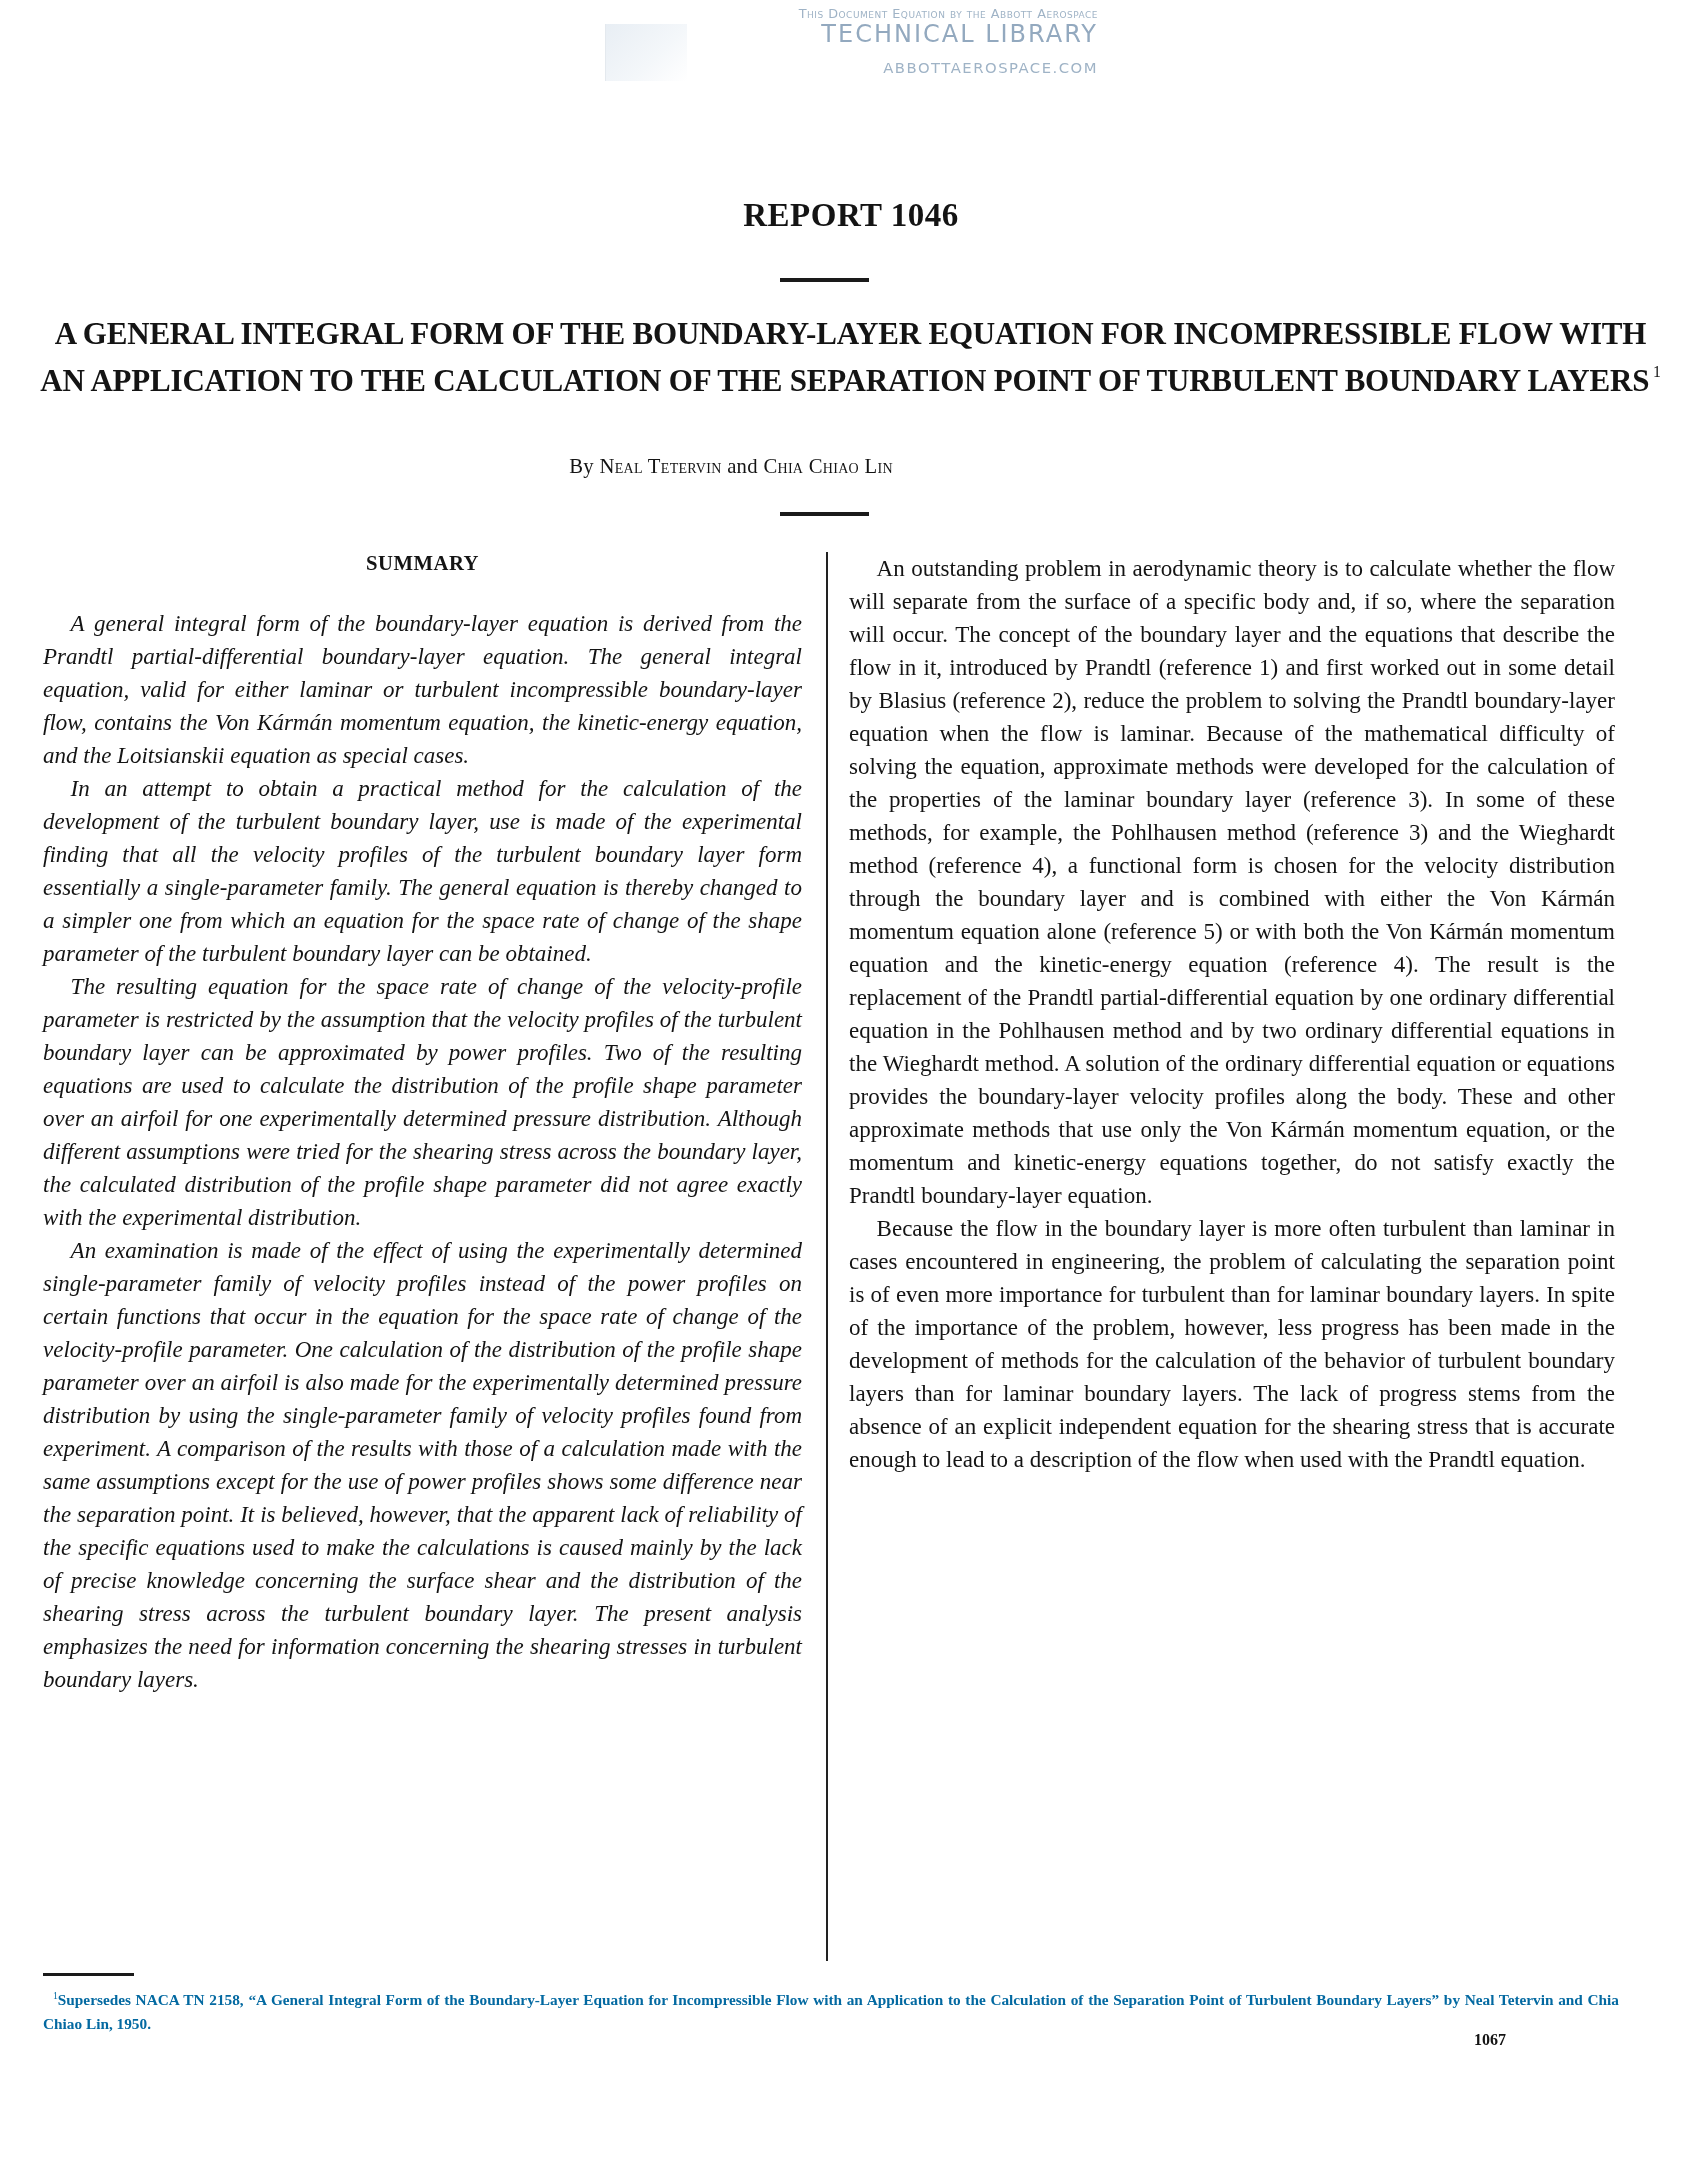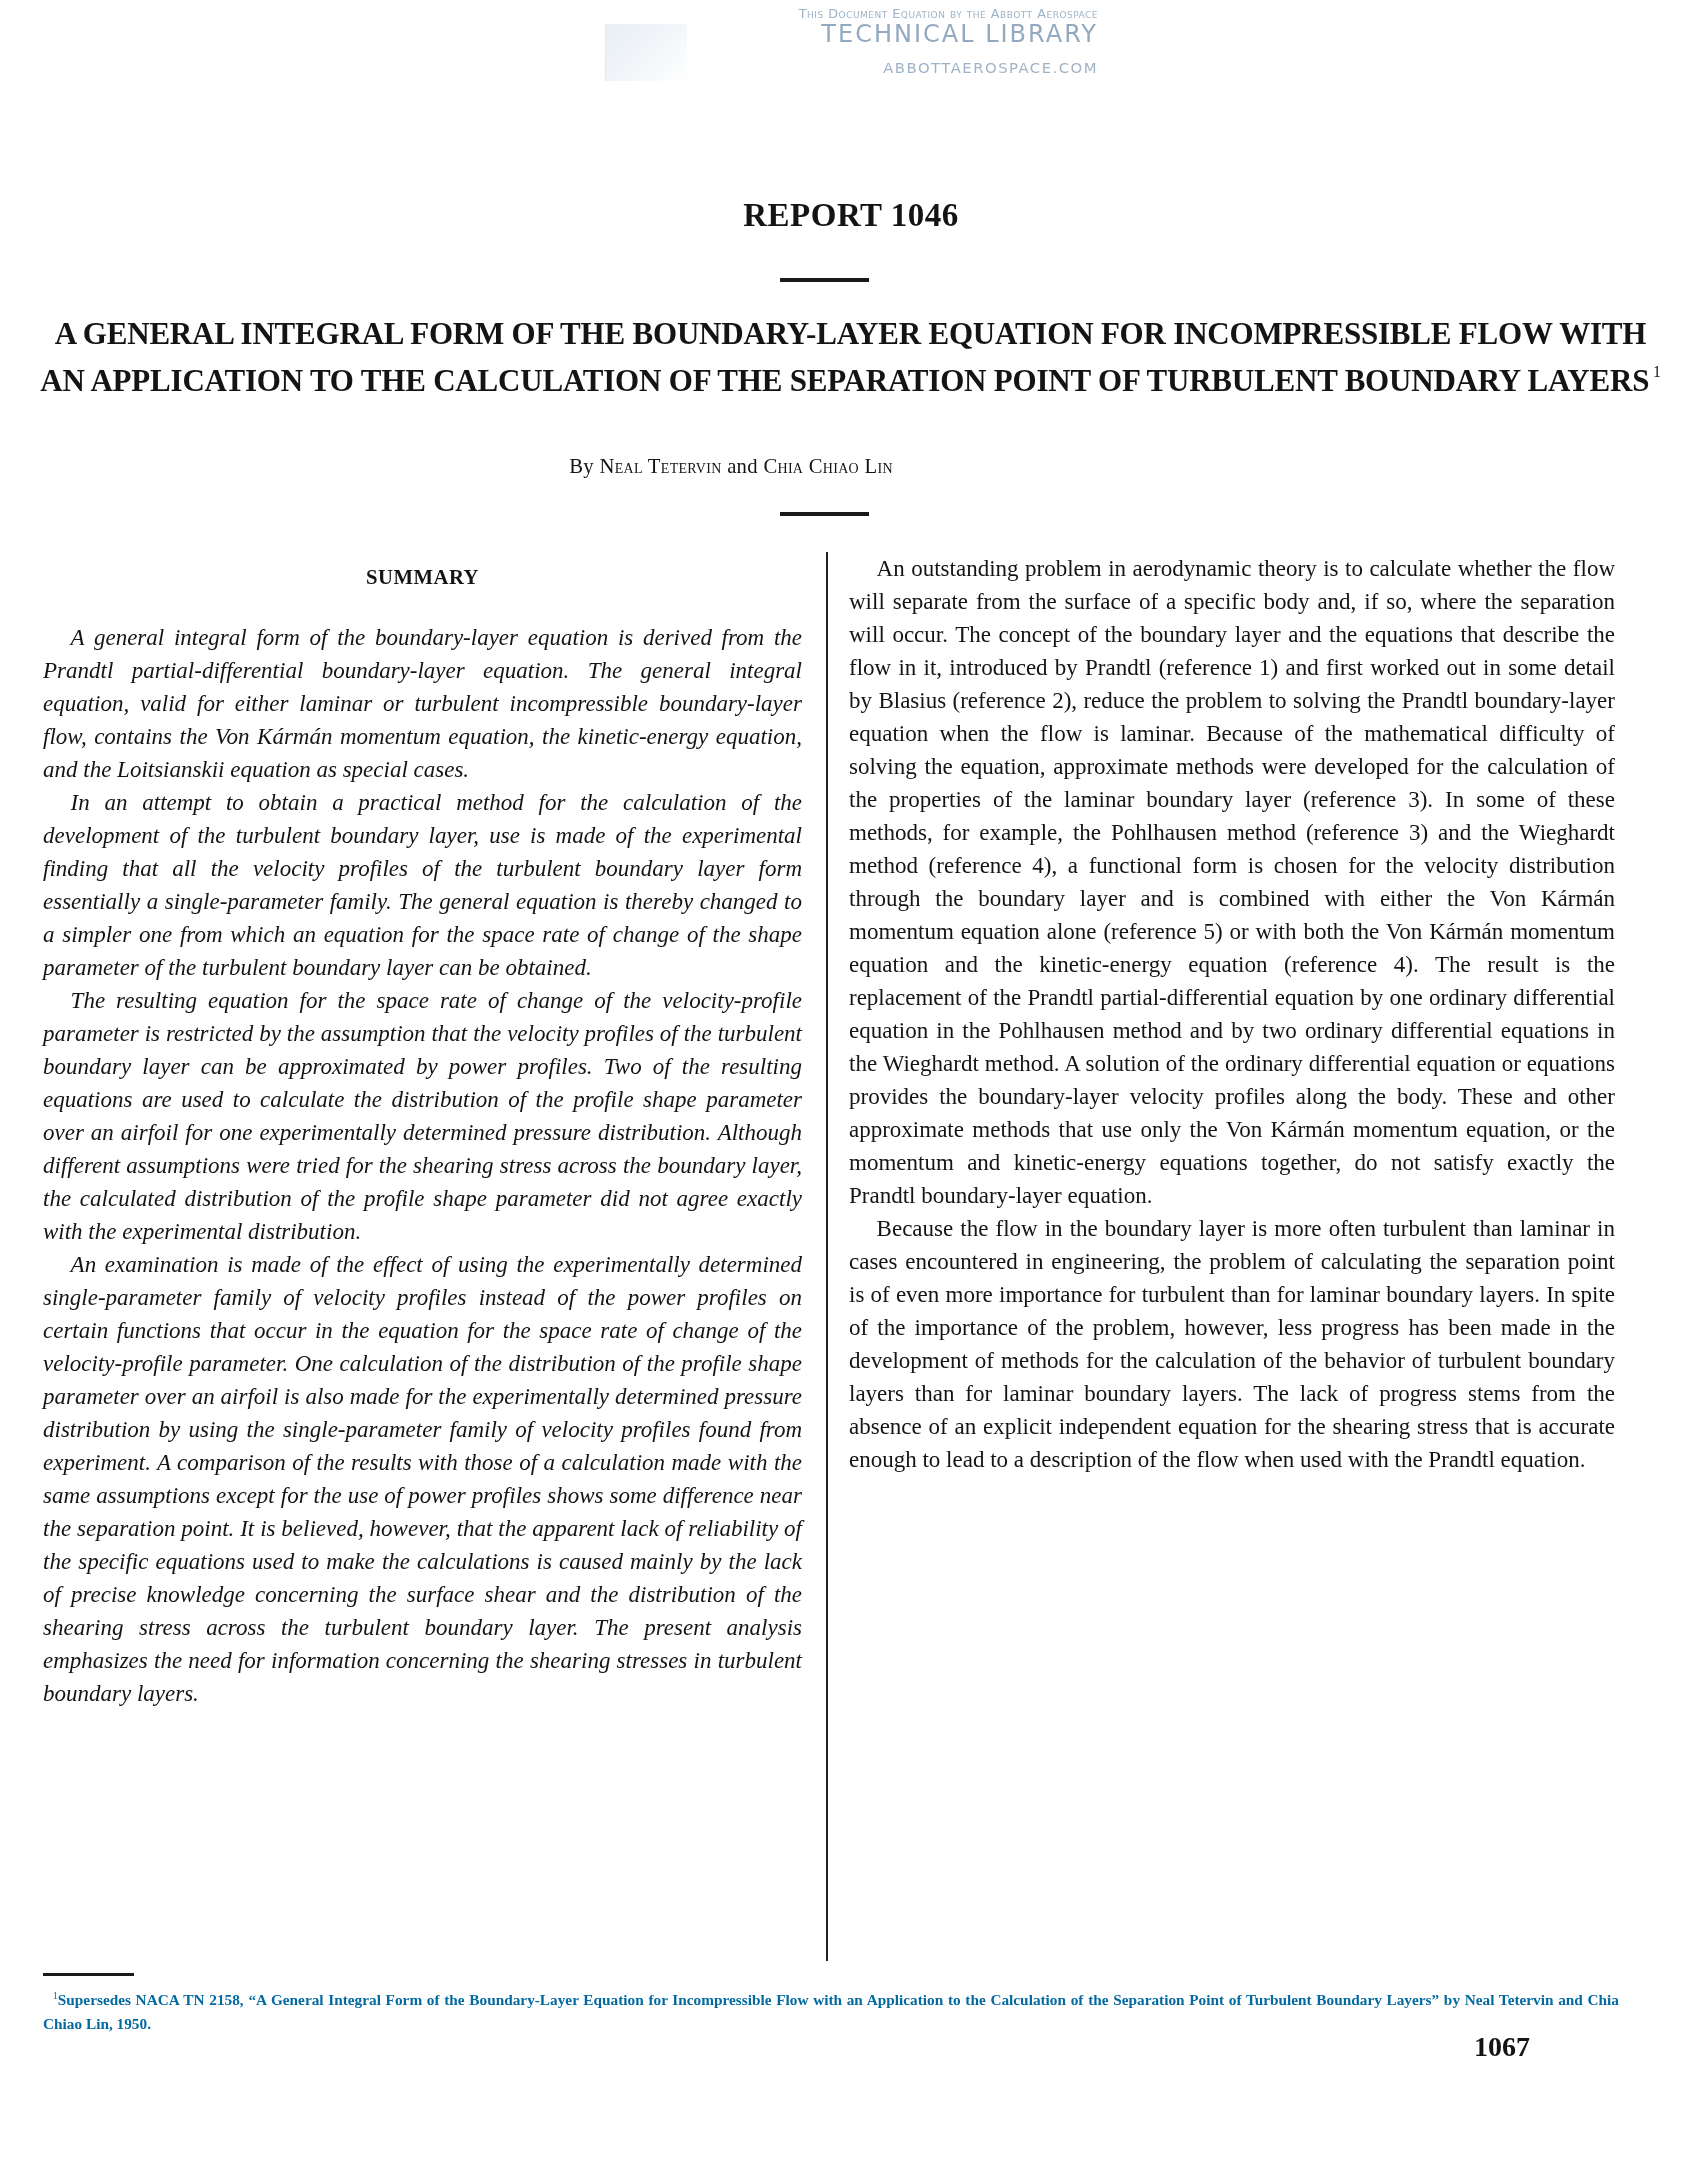--- a/index.html
+++ b/index.html
@@ -35,36 +35,36 @@
       font-size: 20.7px; letter-spacing: 0.3px;
     }
     .sc { font-variant: small-caps; }
 
     .col { position: absolute; top: 552px; }
     .col-left { left: 43px; width: 759px; }
     .col-right { left: 849px; width: 766px; }
     .col-divider { position: absolute; left: 826px; top: 552px; width: 2px; height: 1409px; background: #222; }
     .section-head {
       text-align: center; font-weight: bold; font-size: 20.7px; letter-spacing: 0.5px;
-      height: 35px; margin-bottom: 19.7px; margin-top: 14px;
+      height: 35px; margin-bottom: 19.7px;
     }
     .para {
       font-size: 23px; line-height: 33px; text-align: justify; margin: 0;
       text-indent: 27.6px; hyphens: none;
     }
     .col-left .para { font-style: italic; }
     .foot-rule { position: absolute; left: 43px; top: 1973px; width: 91px; height: 3px; background: #1a1a1a; }
     .footnote {
       position: absolute; left: 43px; top: 1984px; width: 1576px;
       font-size: 15.3px; line-height: 23.6px; text-align: justify; text-indent: 9.9px;
       font-weight: bold; color: #0369a1;
     }
     .footnote sup { font-size: 9.9px; font-weight: normal; }
     .page-number {
-      position: absolute; left: 1474px; top: 2031px; font-size: 28px; font-weight: bold;
+      position: absolute; left: 1474px; top: 2031px; font-size: 16px; font-weight: bold;
     }
   </style>
 </head>
 <body>
 
 <div class="watermark">
   <div class="wm-box"></div>
   <div class="wm-top">This Document Equation by the Abbott Aerospace</div>
   <div class="wm-main">TECHNICAL LIBRARY</div>
   <div class="wm-url">ABBOTTAEROSPACE.COM</div>

